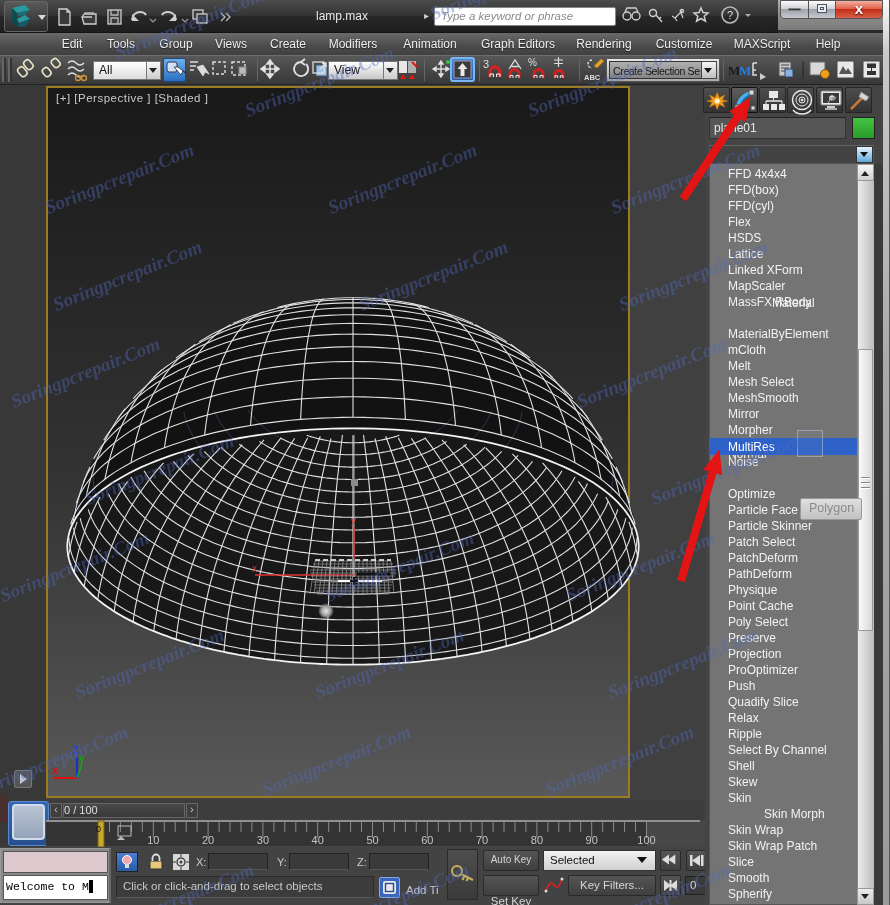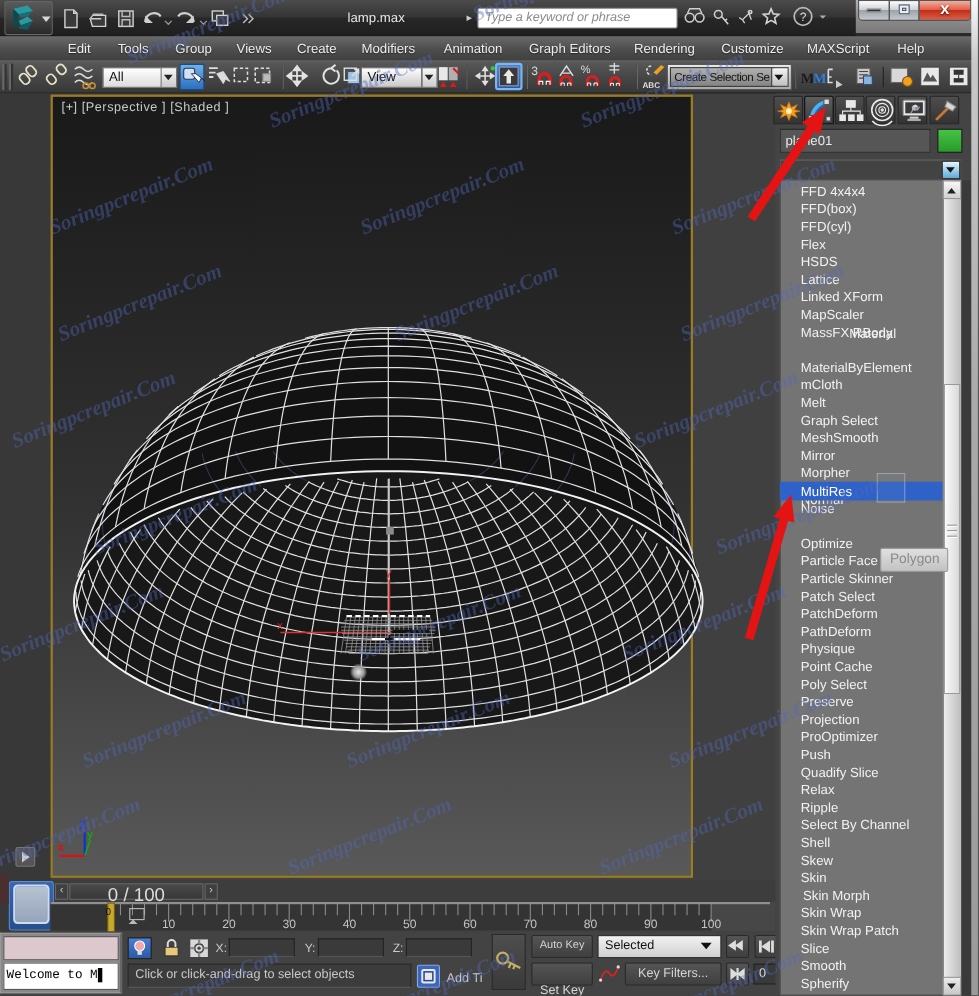--- a/index.html
+++ b/index.html
@@ -369,21 +369,21 @@
 <text x="77" y="760" fill="#11aa11" font-size="10">y</text>
 <text x="70" y="752" fill="#2244dd">Z</text>
 </g>
 </svg>
 </div>
 
 <div class="abs" id="timeline"></div>
 <div class="abs" style="left:8px;top:801px;width:41px;height:45px;background:linear-gradient(#3567b5,#274f8e);border:1px solid #5a8ad0;border-radius:3px;"></div>
 <div class="abs" style="left:12px;top:804px;width:33px;height:36px;background:linear-gradient(#b8c2d2,#96a4ba);border:2px solid #d0dcec;border-radius:4px;"></div>
 <div class="abs" style="left:50px;top:803px;width:12px;height:15px;background:#3f3f3f;border:1px solid #666;color:#ccc;font-size:10px;text-align:center;">‹</div>
-<div class="abs" style="left:63px;top:803px;width:122px;height:15px;background:linear-gradient(#4a4a4a,#383838);border:1px solid #666;color:#ddd;font-size:17px;text-align:center;padding-top:0px;">0 / 100</div>
+<div class="abs" style="left:63px;top:803px;width:122px;height:15px;background:linear-gradient(#4a4a4a,#383838);border:1px solid #666;color:#ddd;font-size:11px;padding-top:0px;">0 / 100</div>
 <div class="abs" style="left:186px;top:803px;width:12px;height:15px;background:#3f3f3f;border:1px solid #666;color:#ccc;font-size:10px;text-align:center;">›</div>
 
 <div class="abs" id="ruler"></div>
 <div class="abs" style="left:46px;top:820px;width:659px;height:27px;background:#474747;"></div>
 <div class="abs" style="left:46px;top:821px;width:601px;height:25px;background:#343434;"></div>
 <div class="abs" style="left:46px;top:820px;width:654px;height:1.5px;background:#909090;"></div>
 <svg class="abs" width="659" height="27" viewBox="0 0 659 27" style="left:46px;top:820px">
 <g stroke="#8a8a8a" stroke-width="1">
 <line x1="52.5" y1="1" x2="52.5" y2="18"></line>
 <line x1="63.5" y1="1" x2="63.5" y2="12"></line>
@@ -585,21 +585,21 @@
 <div class="abs li" style="left:728px;top:215.0px;">Flex</div>
 <div class="abs li" style="left:728px;top:231.0px;">HSDS</div>
 <div class="abs li" style="left:728px;top:247.0px;">Lattice</div>
 <div class="abs li" style="left:728px;top:263.0px;text-align:center;">Linked XForm</div>
 <div class="abs li" style="left:728px;top:279.0px;">MapScaler</div>
 <div class="abs li" style="left:728px;top:295.0px;">MassFX RBody</div>
 <div class="abs li" style="left:728px;top:296px;margin-left:44px;">Material</div>
 <div class="abs li" style="left:728px;top:327.0px;">MaterialByElement</div>
 <div class="abs li" style="left:728px;top:343.0px;">mCloth</div>
 <div class="abs li" style="left:728px;top:359.0px;">Melt</div>
-<div class="abs li" style="left:728px;top:375.0px;">Graph Select</div>
+<div class="abs li" style="left:728px;top:375.0px;">Mesh Select</div>
 <div class="abs li" style="left:728px;top:391.0px;">MeshSmooth</div>
 <div class="abs li" style="left:728px;top:407.0px;">Mirror</div>
 <div class="abs li" style="left:728px;top:423.0px;">Morpher</div>
 <div class="abs li" style="left:728px;top:455.0px;">Noise</div>
 <div class="abs li" style="left:728px;top:447px;">Normal</div>
 <div class="abs li" style="left:728px;top:487.0px;">Optimize</div>
 <div class="abs li" style="left:728px;top:503.0px;">Particle Face Creator</div>
 <div class="abs li" style="left:728px;top:519.0px;">Particle Skinner</div>
 <div class="abs li" style="left:728px;top:535.0px;">Patch Select</div>
 <div class="abs li" style="left:728px;top:551.0px;">PatchDeform</div>
@@ -611,21 +611,21 @@
 <div class="abs li" style="left:728px;top:647.0px;">Projection</div>
 <div class="abs li" style="left:728px;top:663.0px;">ProOptimizer</div>
 <div class="abs li" style="left:728px;top:679.0px;">Push</div>
 <div class="abs li" style="left:728px;top:695.0px;">Quadify Slice</div>
 <div class="abs li" style="left:728px;top:711.0px;">Relax</div>
 <div class="abs li" style="left:728px;top:727.0px;">Ripple</div>
 <div class="abs li" style="left:728px;top:743.0px;">Select By Channel</div>
 <div class="abs li" style="left:728px;top:759.0px;">Shell</div>
 <div class="abs li" style="left:728px;top:775.0px;">Skew</div>
 <div class="abs li" style="left:728px;top:791.0px;">Skin</div>
-<div class="abs li" style="left:730px;top:807.0px;">Skin Morph</div>
+<div class="abs li" style="left:764px;top:807.0px;">Skin Morph</div>
 <div class="abs li" style="left:728px;top:823.0px;">Skin Wrap</div>
 <div class="abs li" style="left:728px;top:839.0px;">Skin Wrap Patch</div>
 <div class="abs li" style="left:728px;top:855.0px;">Slice</div>
 <div class="abs li" style="left:728px;top:871.0px;">Smooth</div>
 <div class="abs li" style="left:728px;top:887.0px;">Spherify</div>
 <div class="abs" style="left:709px;top:438px;width:148px;height:17px;background:#2e62c8;"></div>
 <div class="abs li" style="left:728px;top:440px;color:#fff;z-index:5;">MultiRes</div>
 <div class="abs" style="left:797px;top:430px;width:26px;height:27px;border:1px solid rgba(185,195,210,0.55);background:rgba(150,160,180,0.10);z-index:6;"></div>
 
 <div class="abs" style="left:857px;top:164px;width:17px;height:741px;background:linear-gradient(90deg,#ececec,#bdbdbd);border-left:1px solid #888;"></div>

